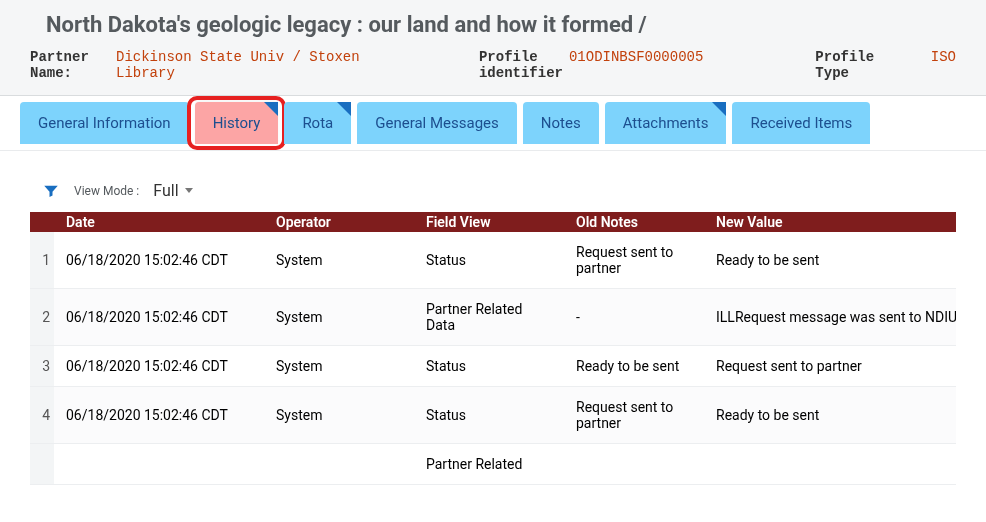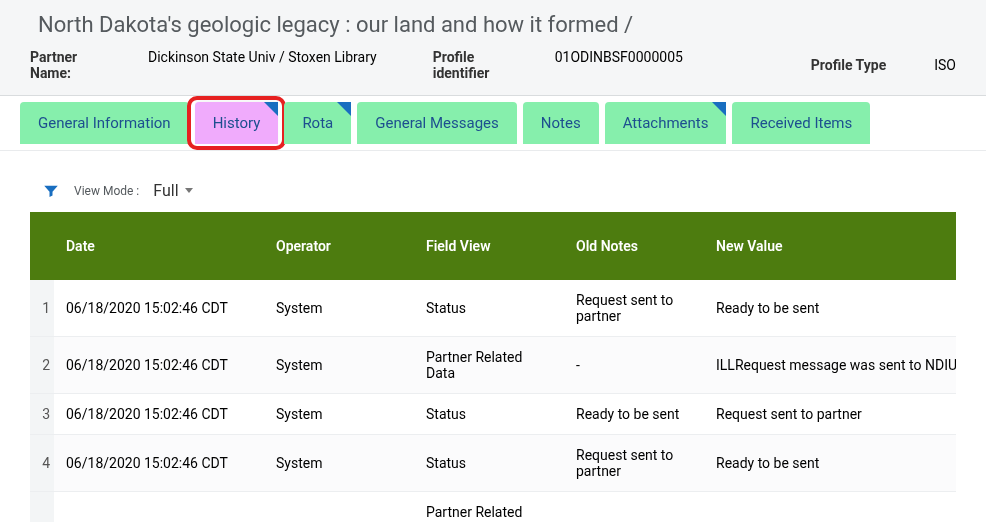--- a/index.html
+++ b/index.html
@@ -12,50 +12,51 @@
     width: 986px;
   }
   .header-block {
     background: #f5f6f7;
     border-bottom: 1px solid #d9dcde;
     padding: 12px 30px 14px 30px;
   }
   .title {
     font-size: 22px;
     color: #555a5e;
-    font-weight: 400;
-    margin: 0 0 12px 8px;
+    font-weight: 700;
+    margin: 0 0 12px 16px;
   }
   .meta-row {
     display: flex;
     gap: 56px;
-    align-items: center;
+    align-items: flex-start;
+    font-family: Liberation Mono, monospace;
   }
   .meta-group { display: flex; gap: 16px; align-items: flex-start; }
   .meta-label { font-weight: 700; color: #333; }
-  .meta-value { color: #000000; margin-left: 32px; }
+  .meta-value { color: #c2410c; }
   .spacer { flex: 1; }
   .tabs {
     display: flex;
     gap: 6px;
     padding: 6px 20px;
     background: #fff;
     border-bottom: 1px solid #e9ebed;
   }
   .tab {
     position: relative;
-    background: #86efac;
+    background: #7dd3fc;
     color: #1d4f8f;
     padding: 12px 18px;
     border-radius: 4px 4px 0 0;
     cursor: pointer;
     font-size: 15px;
   }
   .tab.active {
-    background: #f0abfc;
+    background: #fca5a5;
     box-shadow: 0 -2px 3px rgba(0,0,0,0.04);
   }
   .tab .corner {
     position: absolute;
     top: 0; right: 0;
     width: 0; height: 0;
     border-left: 14px solid transparent;
     border-top: 14px solid #196ec0;
   }
   .highlight-box {
@@ -80,25 +81,25 @@
     border-left: 4px solid transparent;
     border-right: 4px solid transparent;
     border-top: 5px solid #777;
   }
   table {
     width: 100%;
     border-collapse: collapse;
     table-layout: fixed;
   }
   thead th {
-    background: #4d7c0f;
+    background: #7f1d1d;
     color: #fff;
     text-align: left;
     font-weight: 600;
-    padding: 26px 12px;
+    padding: 2px 12px;
     font-size: 14px;
   }
   th.idx, td.idx { width: 24px; text-align: right; padding-right: 4px; }
   col.c-date   { width: 210px; }
   col.c-op     { width: 150px; }
   col.c-field  { width: 150px; }
   col.c-old    { width: 140px; }
   tbody td {
     padding: 12px 12px;
     color: #000000;

